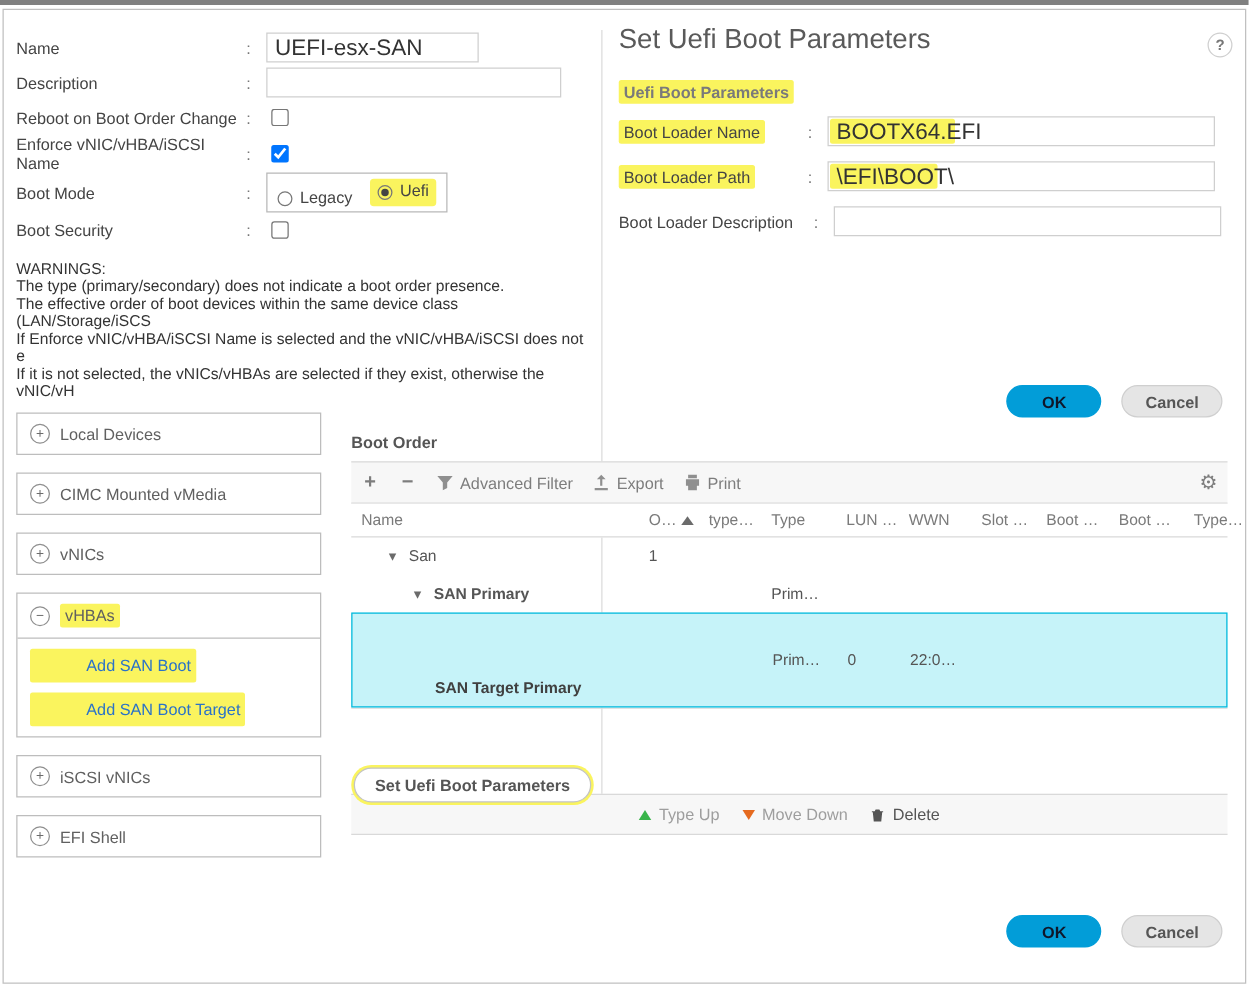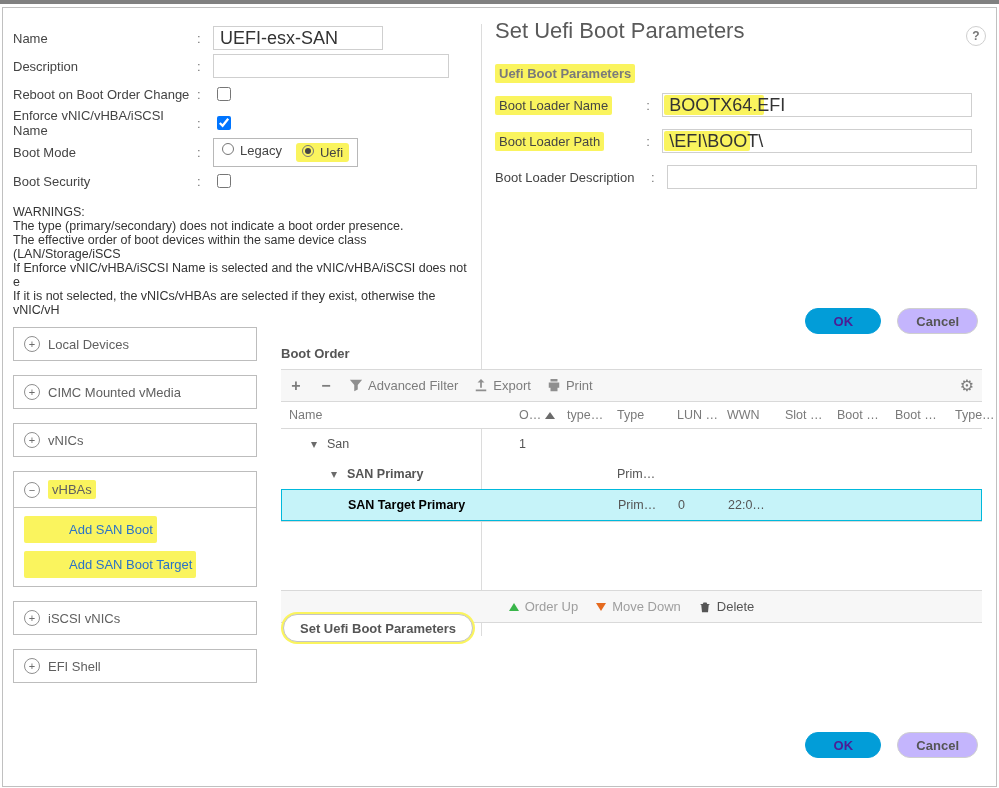--- a/index.html
+++ b/index.html
@@ -110,21 +110,21 @@
     padding: 2px 6px;
     font-size: 18px;
     color: #333;
     background: #fff;
   }
   input[type="checkbox"] {
     width: 14px; height: 14px;
   }
   .radio {
     display: inline-flex;
-    align-items: flex-start;
+    align-items: flex-end;
     gap: 6px;
     color: #444;
     cursor: pointer;
   }
   .radio .dot {
     width: 12px; height: 12px;
     border: 1px solid #777;
     border-radius: 50%;
     display: inline-block;
     position: relative;
@@ -231,21 +231,21 @@
   .thead {
     color: #7a7a7a;
     border-bottom: 1px solid #d9d9d9;
     padding: 6px 8px;
     background: #fff;
   }
   .thead .name-col { display: flex; align-items: center; }
   .trow { padding: 8px 8px; color: #555; }
   .trow .indent1 { padding-left: 18px; }
   .trow .indent2 { padding-left: 38px; }
-  .trow .indent3 { padding-left: 58px; font-weight: 700; color: #000000; }
+  .trow .indent3 { padding-left: 58px; font-weight: 700; color: #404040; margin-top: 44px; }
   .caret {
     display: inline-flex;
     width: 14px;
     justify-content: center;
     margin-right: 6px;
     color: #6b6b6b;
     font-size: 12px;
   }
   .row-selected {
     background: var(--row-sel);
@@ -268,25 +268,25 @@
   }
   .movebar .mbtn { display: inline-flex; align-items: center; gap: 6px; cursor: pointer; }
   .movebar .danger { color: #555; }
   
   .btn {
     display: inline-flex; align-items: center; justify-content: center;
     height: 26px; min-width: 76px;
     padding: 0 18px;
     border-radius: 13px;
     border: 1px solid var(--border);
-    background: #c4b5fd; color: #555;
+    background: #e5e5e5; color: #555;
     cursor: pointer; font-weight: 600;
   }
   .btn.primary {
-    background: var(--blue); color: #4c1d95; border-color: var(--blue);
+    background: var(--blue); color: #0f172a; border-color: var(--blue);
   }
   .btn-row {
     position: absolute;
     right: 18px;
     display: flex; gap: 16px;
   }
   .btn-row.upper { top: 300px; }
   .btn-row.lower { bottom: 28px; }
   .pill-btn {
     display: inline-flex; align-items: center; justify-content: center;
@@ -592,21 +592,21 @@
         <div></div>
           <div></div>
           <div></div>
           <div></div>
       </div>
     </div>
 
     <div class="movebar">
       <span class="mbtn muted">
         <span class="arrow-up"></span>
-        <span>Order Up</span>
+        <span>Type Up</span>
       </span>
       <span class="mbtn muted">
         <span class="arrow-down"></span>
         <span>Move Down</span>
       </span>
       <span class="mbtn danger">
         <svg class="trash" viewBox="0 0 16 16">
             <path fill="#555" d="M3 5h10l-1 10H4zM6 2h4l1 2H5zM2 4h12v1H2z"></path>
           </svg>
         <span>Delete</span>

